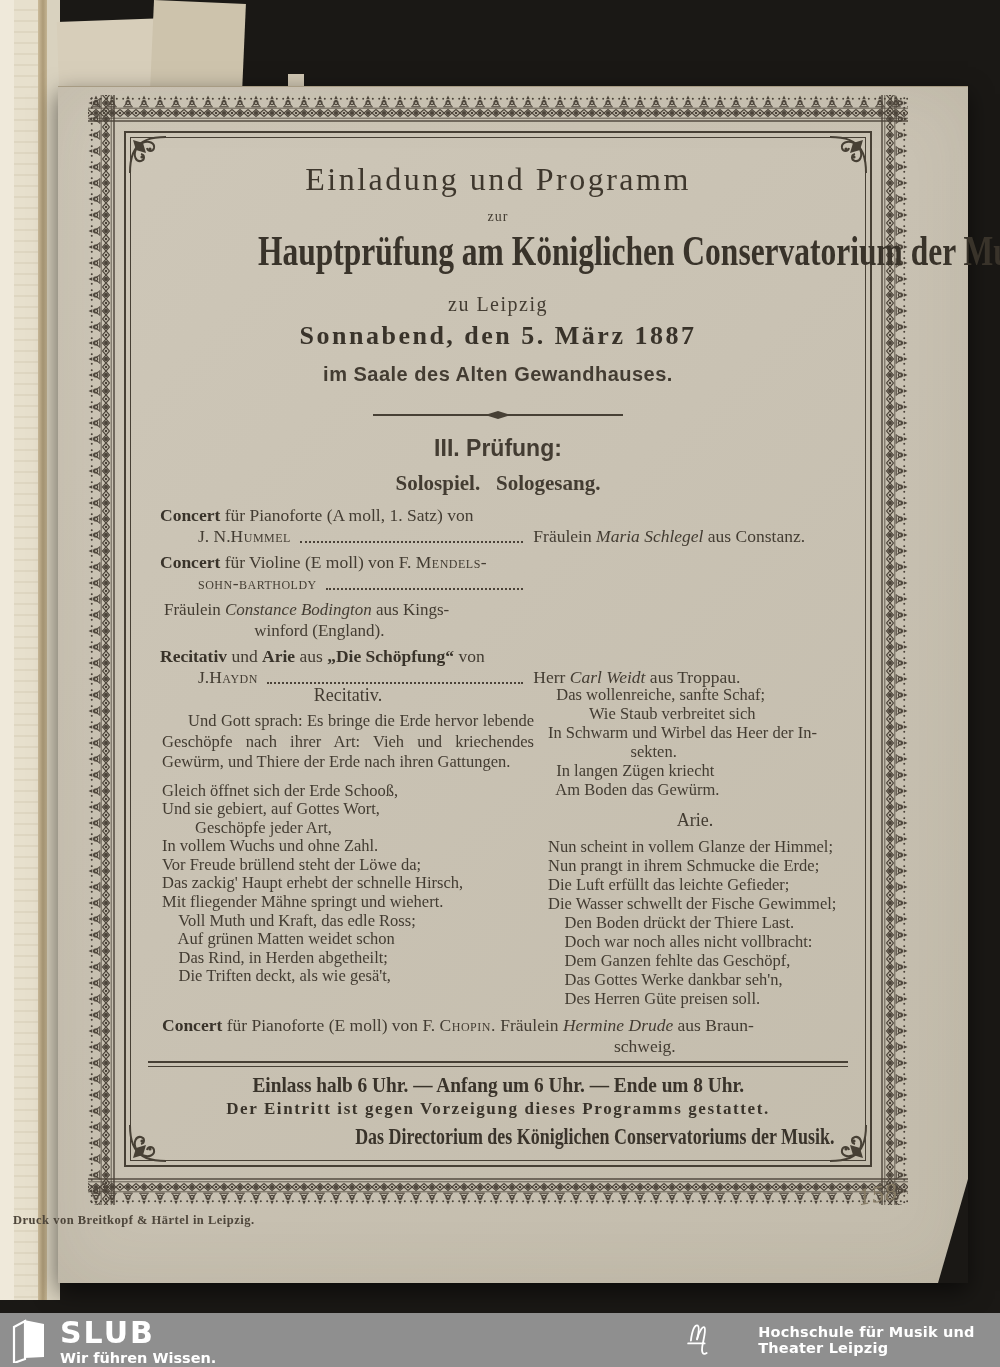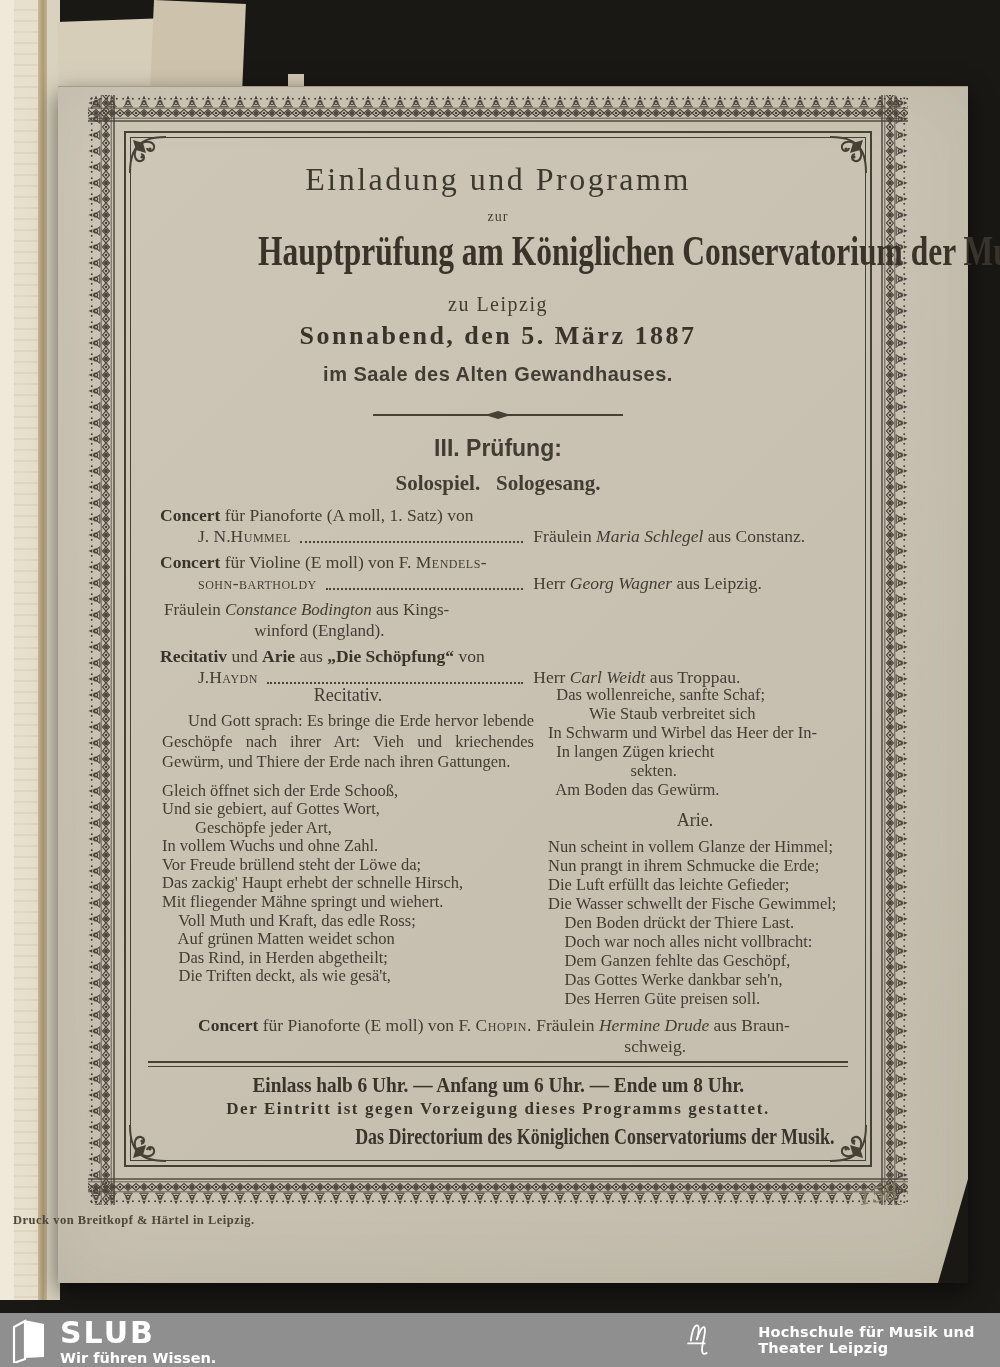--- a/index.html
+++ b/index.html
@@ -78,21 +78,21 @@
   .pcol-l{width:372px;}
   .pcol-r{flex:1;padding-left:14px;}
   .poem-heading{text-align:center;font-size:18px;margin-bottom:5px;}
   .justified{text-align:justify;line-height:20.5px;text-indent:26px;}
   .stanza{margin-top:9px;line-height:18.6px;}
   .pline{white-space:pre;}
   .rlines{line-height:19px;}
   .arie-h{margin:11px 0 6px 0;}
 
   
-  .final{position:absolute;left:36px;right:28px;top:882px;text-align:left;font-size:17.5px;line-height:21px;margin-left:36px;}
+  .final{position:absolute;left:36px;right:28px;top:882px;text-align:left;font-size:17.5px;line-height:21px;}
   .final-l1{white-space:nowrap;}
   .final-l2{margin-left:57%;width:28%;text-align:center;}
   .dblrule{position:absolute;left:22px;right:22px;top:928px;height:3px;
            border-top:2.5px solid #474035;border-bottom:1.5px solid #474035;}
   .times{top:940px;font-size:21px;font-weight:bold;color:#39332a;}
   .times .squeeze{display:inline-block;transform:scaleX(.92);transform-origin:center;}
   .admission{top:966px;font-size:17px;font-weight:bold;letter-spacing:1.6px;color:#39332a;}
   .signature{top:991px;text-align:right;padding-right:36px;font-size:23px;font-weight:bold;color:#39332a;}
   .signature .squeeze{display:inline-block;transform:scaleX(.78);transform-origin:right;white-space:nowrap;}
 
@@ -296,23 +296,20 @@
           </div>
         </div>
 
         <div class="prog-row">
           <div class="prog-left">
             <div class="wline"><b>Concert</b><span> für Violine (E moll) von F. </span><span class="sc">Mendels-</span></div>
             <div class="wline l2">
                 <span class="sc">sohn-bartholdy</span>
                 <span class="dots"></span>
               </div>
-          </div>
-          <div class="prog-right">
-            <div><span>Herr </span><i>Georg Wagner</i><span> aus Leipzig.</span></div>
           </div>
         </div>
 
         <div class="prog-row tight">
           <div class="prog-right start">
             <div><span>Fräulein </span><i>Constance Bodington</i><span> aus Kings-</span></div>
             <div class="perf-l2">winford (England).</div>
           </div>
         </div>
 
@@ -347,22 +344,22 @@
               <div class="pline">    Auf grünen Matten weidet schon</div>
               <div class="pline">    Das Rind, in Herden abgetheilt;</div>
               <div class="pline">    Die Triften deckt, als wie gesä't,</div>
             </div>
         </div>
         <div class="pcol-r">
           <div class="rlines">
               <div class="pline">  Das wollenreiche, sanfte Schaf;</div>
               <div class="pline">          Wie Staub verbreitet sich</div>
               <div class="pline">In Schwarm und Wirbel das Heer der In-</div>
+              <div class="pline">                    sekten.</div>
               <div class="pline">  In langen Zügen kriecht</div>
-              <div class="pline">                    sekten.</div>
               <div class="pline">  Am Boden das Gewürm.</div>
             </div>
           <div class="poem-heading arie-h">Arie.</div>
           <div class="rlines">
               <div class="pline">Nun scheint in vollem Glanze der Himmel;</div>
               <div class="pline">Nun prangt in ihrem Schmucke die Erde;</div>
               <div class="pline">Die Luft erfüllt das leichte Gefieder;</div>
               <div class="pline">Die Wasser schwellt der Fische Gewimmel;</div>
               <div class="pline">    Den Boden drückt der Thiere Last.</div>
               <div class="pline">    Doch war noch alles nicht vollbracht:</div>

